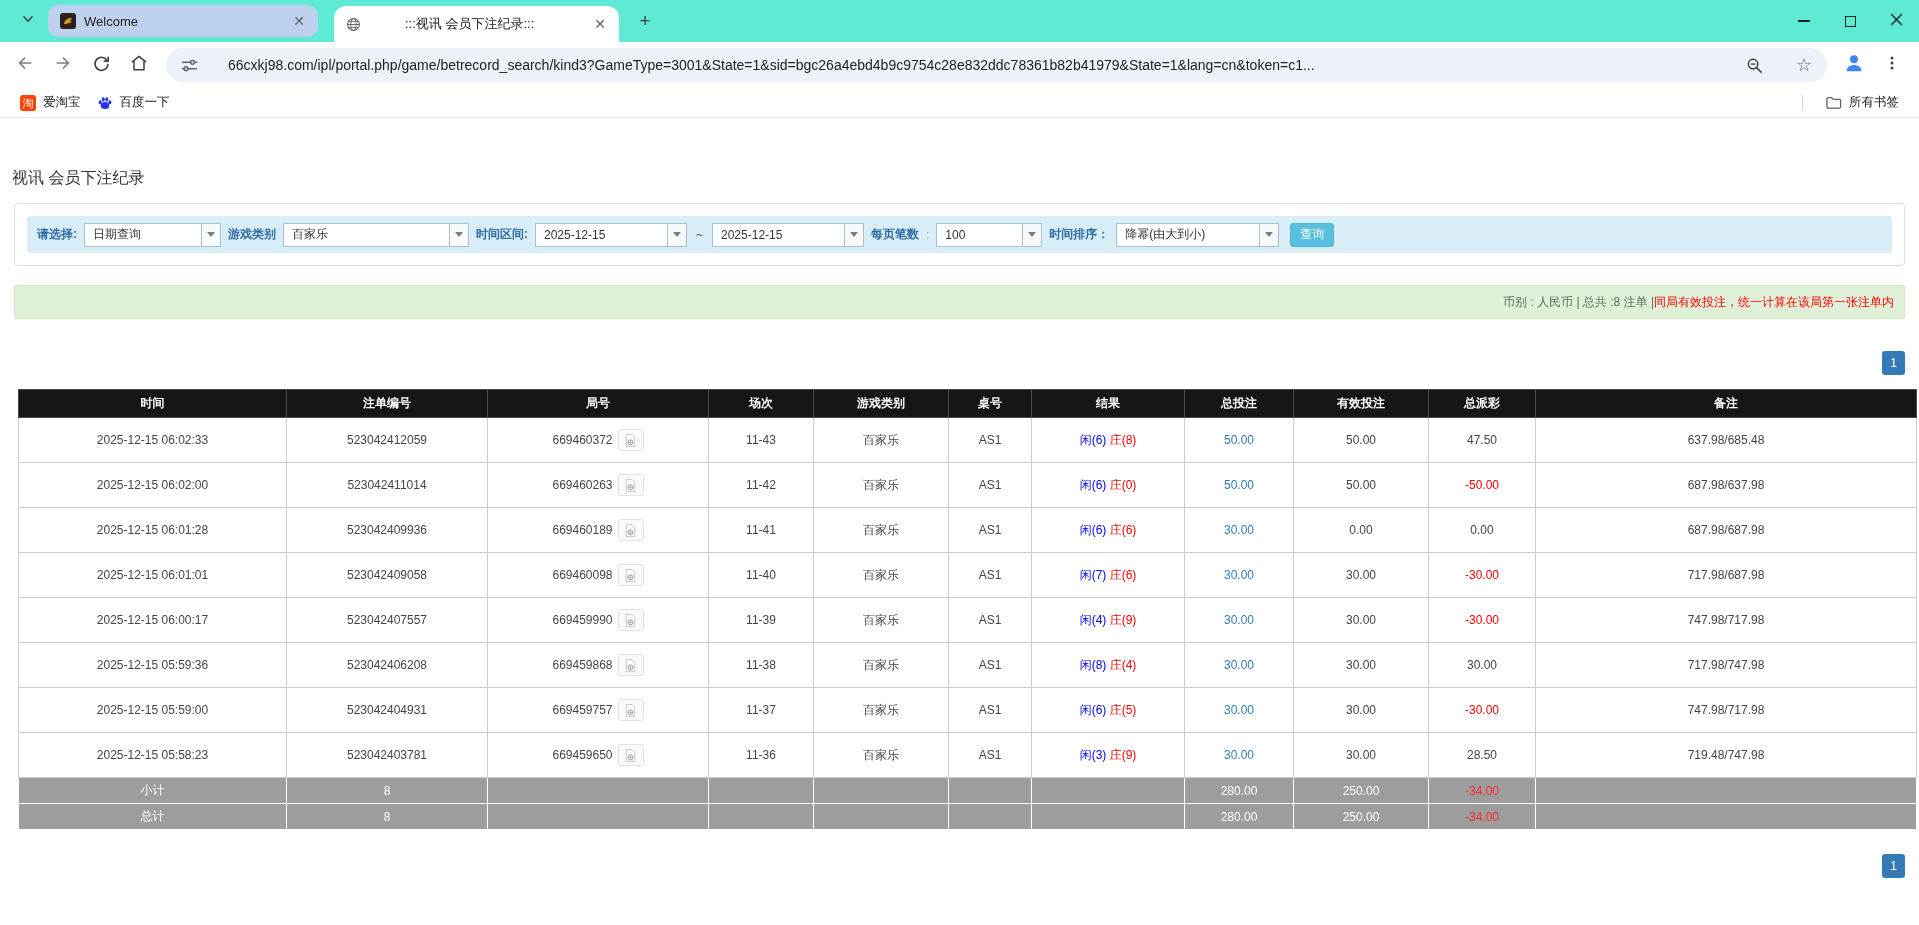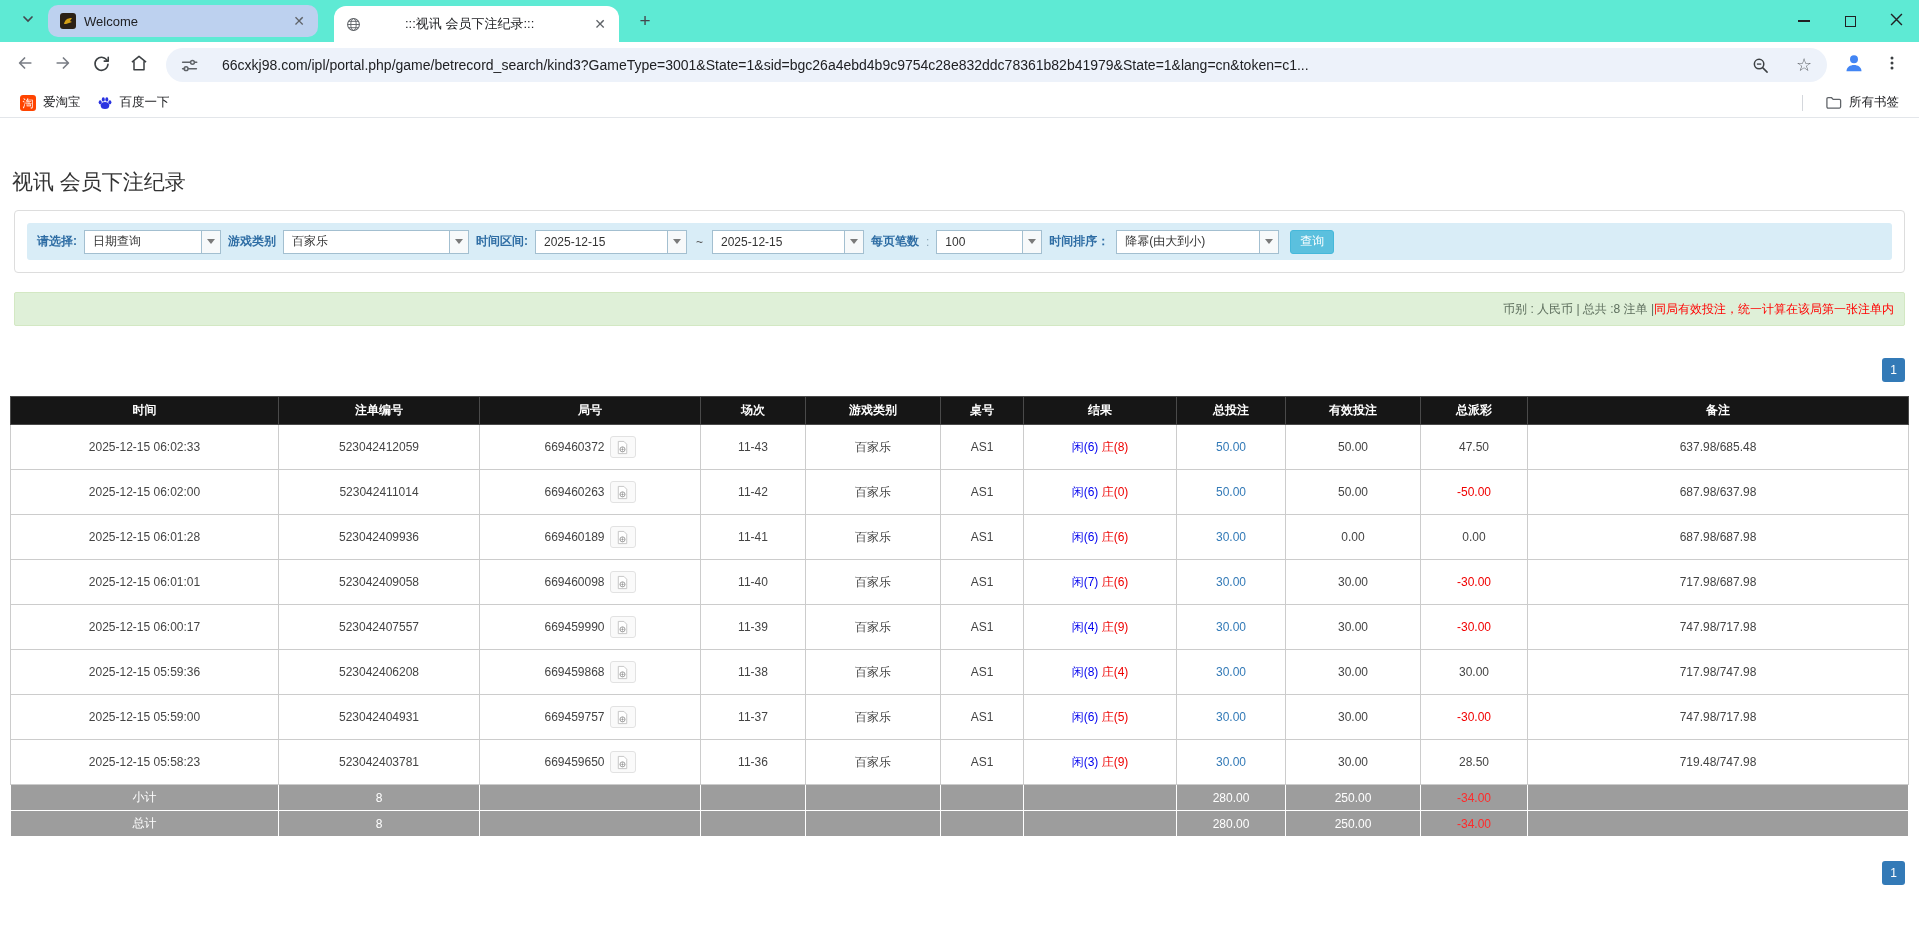--- a/index.html
+++ b/index.html
@@ -16,33 +16,33 @@
   .tab-close { width:18px; height:18px; display:flex; align-items:center; justify-content:center; border-radius:50%; color:#5f6368; font-size:14px; }
   .favicon1 { width:16px; height:16px; border-radius:3px; background:#2b2117; display:flex; align-items:center; justify-content:center; flex:none; }
   .newtab-btn { width:28px; height:28px; margin:0 0 7px 12px; display:flex; align-items:center; justify-content:center; color:#44474e; font-size:19px; border-radius:50%; }
   .win-controls { position:absolute; right:0; top:0; height:42px; display:flex; }
   .win-btn { width:46px; height:42px; display:flex; align-items:center; justify-content:center; color:#202124; }
   .max-glyph { width:11px; height:11px; border:1.2px solid #202124; }
   .min-glyph { width:12px; height:1.4px; background:#202124; }
 
   .toolbar { height:46px; background:#fff; display:flex; align-items:center; padding:0 10px 0 8px; gap:4px; }
   .tb-icon { width:34px; height:34px; display:flex; align-items:center; justify-content:center; border-radius:50%; flex:none; }
-  .omnibox { flex:1; height:34px; background:#edf2fa; border-radius:17px; display:flex; align-items:center; padding:0 12px; gap:22px; margin:0 6px; min-width:0; }
+  .omnibox { flex:1; height:34px; background:#edf2fa; border-radius:17px; display:flex; align-items:center; padding:0 12px; gap:28px; margin:0 6px; min-width:0; }
   .url-text { flex:1; font-size:14px; color:#202124; white-space:nowrap; overflow:hidden; }
   .omni-icon { width:22px; height:22px; display:flex; align-items:center; justify-content:center; flex:none; }
   .star-glyph { font-size:18px; color:#5f6368; }
 
   .bookmarks { height:30px; background:#fff; display:flex; align-items:center; padding:0 12px; font-size:12.5px; color:#202124; border-bottom:1px solid #e3e6ea; }
   .bm-item { display:flex; align-items:center; gap:7px; padding:3px 8px; border-radius:14px; }
   .bm-right { margin-left:auto; display:flex; align-items:center; gap:8px; }
   .bm-divider { width:1px; height:16px; background:#d4d7dc; margin-right:6px; }
   .taobao-ic { width:16px; height:16px; background:#ff4400; border-radius:3px; color:#fff; font-size:11px; line-height:16px; text-align:center; flex:none; }
 
   
-  .page-title { margin:50px 0 0 12px; font-size:21px; font-weight:400; color:#333; }
+  .page-title { margin:50px 0 0 12px; font-size:16px; font-weight:400; color:#333; }
 
   .filter-wrap { margin:14px 14px 0; border:1px solid #ddd; border-radius:4px; padding:12px; }
   .filter-bar { background:#d9edf7; border-radius:3px; height:37px; display:flex; align-items:center; padding:0 10px; gap:7px; font-size:12px; }
   .f-label { color:#2e6da4; font-weight:bold; white-space:nowrap; }
   .f-colon { color:#8aa5b5; }
   .tilde { color:#555; padding:0 2px; }
   .sel { height:24px; background:#fff; border:1px solid #a3bfd0; display:flex; align-items:stretch; }
   .sel-val { padding:0 8px; font-size:12px; color:#333; display:flex; align-items:center; flex:1; white-space:nowrap; overflow:hidden; }
   .sel-arrow { width:19px; border-left:1px solid #a3bfd0; background:#f7f9fa; display:flex; align-items:center; justify-content:center; }
   .tri { width:0; height:0; border-left:4px solid transparent; border-right:4px solid transparent; border-top:5px solid #7a7a7a; }
@@ -50,21 +50,21 @@
   .search-btn { height:24px; padding:0 9px; background:#5bc0de; border:1px solid #46b8da; border-radius:3px; color:#fff; font-size:12px; display:flex; align-items:center; margin-left:4px; cursor:pointer; }
 
   .summary-bar { margin:19px 14px 0; background:#dff0d8; border:1px solid #d3e8c3; border-radius:2px; height:34px; display:flex; align-items:center; justify-content:flex-end; padding:0 10px; font-size:12px; }
   .summary-left { color:#5d6e5d; }
   .summary-right { color:#f00; }
 
   .pager { display:flex; justify-content:flex-end; margin:32px 14px 0; }
   .pager-bottom { margin-top:24px; }
   .page-btn { min-width:23px; height:24px; padding:0 6px; background:#337ab7; border-radius:3px; color:#fff; font-size:12px; display:flex; align-items:center; justify-content:center; cursor:pointer; }
 
-  table.bet-table { margin:14px 10px 0; width:1899px; border-collapse:collapse; table-layout:fixed; }
+  table.bet-table { margin:14px 18px 0; width:1899px; border-collapse:collapse; table-layout:fixed; }
   .bet-table th { background:#161616; color:#fff; font-size:12px; font-weight:bold; height:28px; border:1px solid #4a4a4a; text-align:center; }
   .bet-table td { border:1px solid #ccc; height:45px; text-align:center; font-size:12px; color:#444; background:#fff; }
   .bet-table tfoot td { background:#9d9d9d; color:#fff; border-color:#fff; height:26px; }
   .blue-link { color:#337ab7; cursor:pointer; }
   .res-player { color:#0000ee; }
   .res-banker { color:#ee0000; }
   .neg { color:#f00000 !important; }
   tfoot .neg { color:#ff2a2a !important; }
   .round-cell { display:inline-flex; align-items:center; gap:5px;justify-content:flex-end; }
   .clip-btn { width:26px; height:22px; background:#fafafa; border:1px solid #e2e2e2; border-radius:3px; display:inline-flex; align-items:center; justify-content:center; cursor:pointer; }

